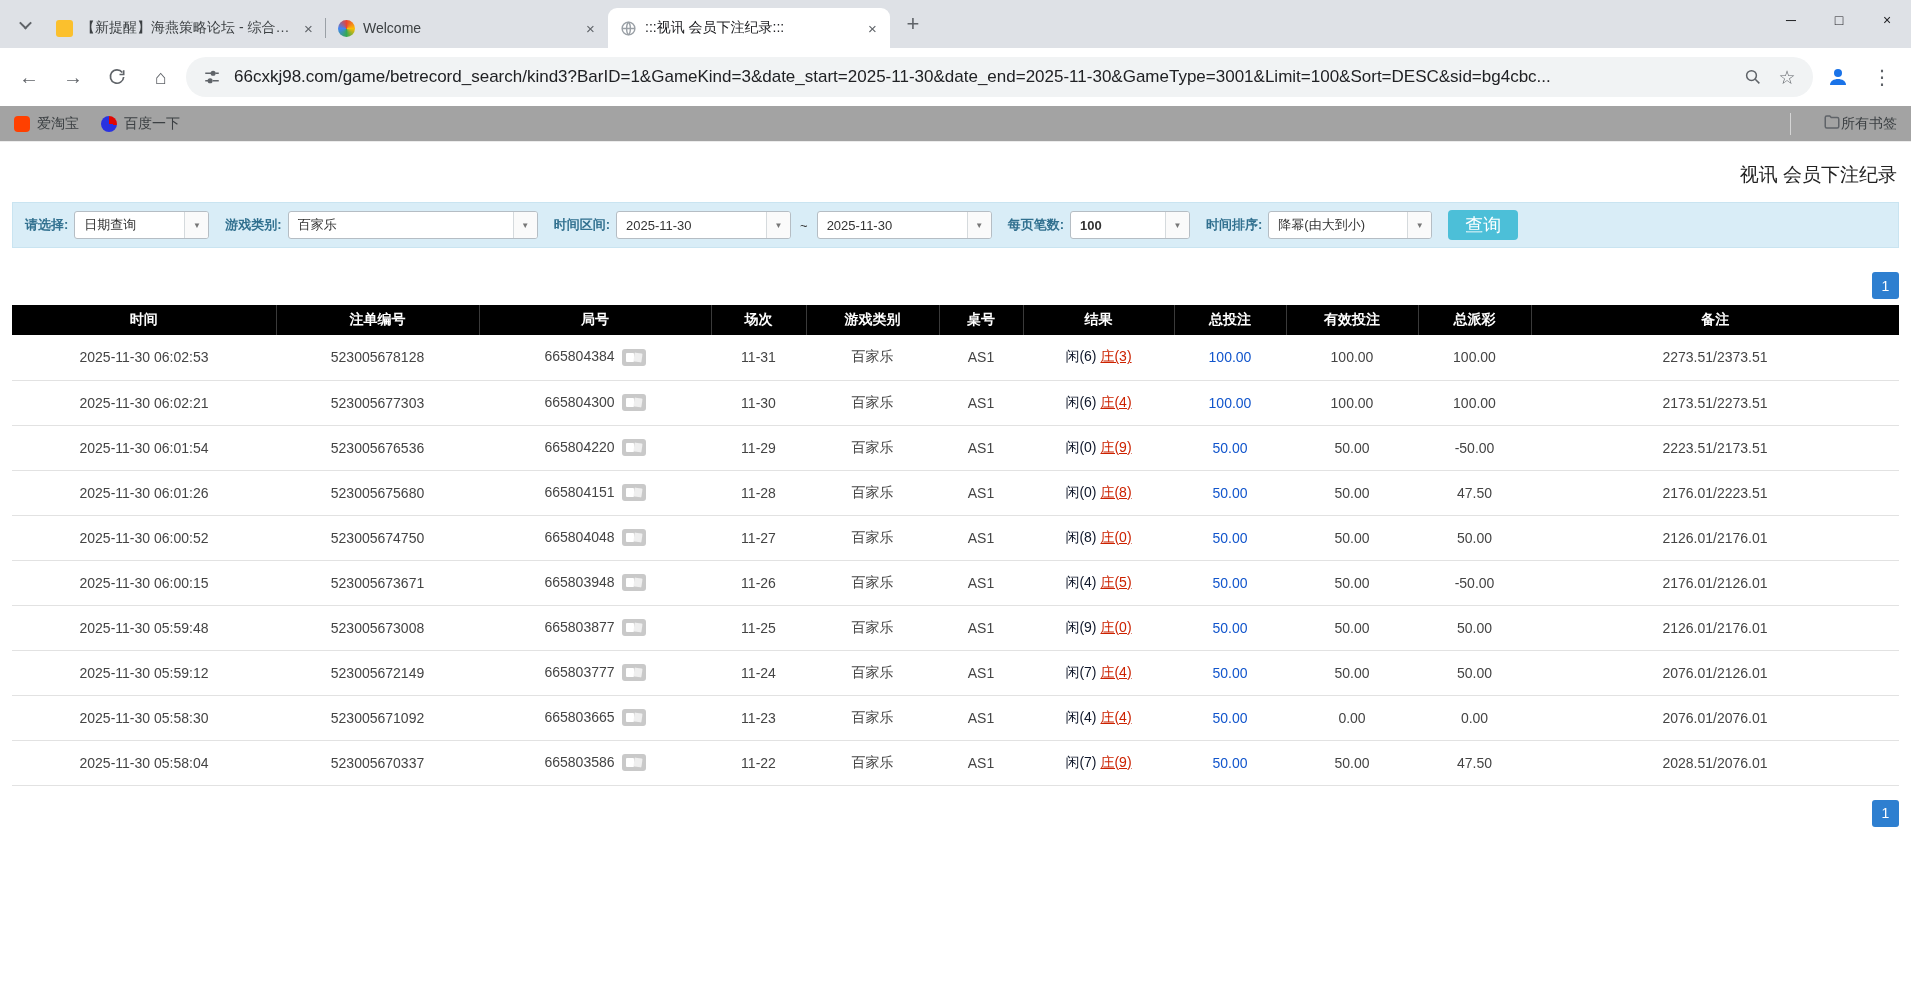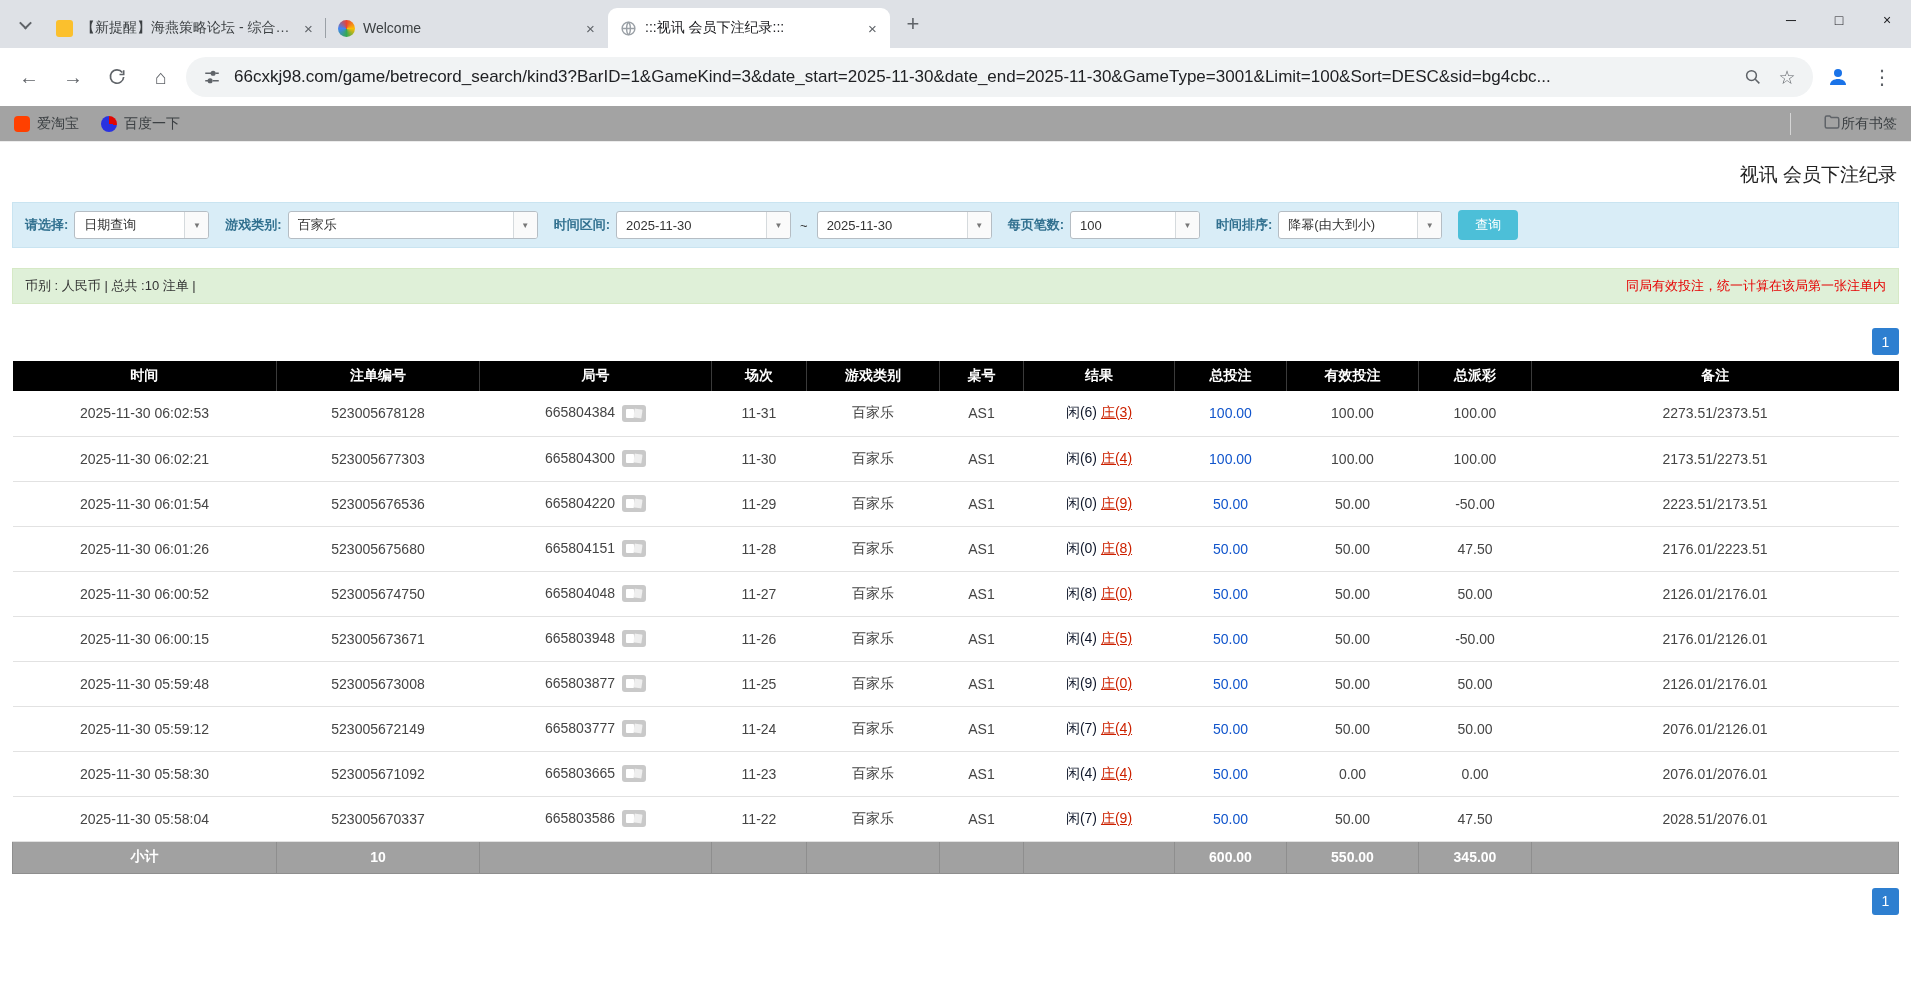--- a/index.html
+++ b/index.html
@@ -42,23 +42,23 @@
   
   .content { padding: 0 12px; }
   .page-title { margin: 20px 2px 14px; font-size: 19px; font-weight: 500; color: #222; text-align: right; }
 
   .filter-bar { background: #d9edf7; border: 1px solid #c9e4f1; height: 46px; display: flex; align-items: center; padding: 0 12px; gap: 6px; }
   .flabel { font-size: 13px; font-weight: bold; color: #31708f; margin-left: 10px; }
   .flabel.first { margin-left: 0; }
   .combo { background: #fff; border: 1px solid #b5bdc4; height: 28px; display: flex; align-items: stretch; border-radius: 3px; overflow: hidden; cursor: pointer; }
   .combo-text { display: flex; align-items: center; padding: 0 9px; font-size: 13px; color: #333; flex: 1; white-space: nowrap; }
   .combo-arrow { width: 24px; border-left: 1px solid #d5dadd; display: flex; align-items: center; justify-content: center; font-size: 8px; color: #777; background: #fafafa; }
-  .w-query { width: 135px; } .w-game { width: 250px; } .w-date { width: 175px; } .w-per { width: 130px; } .w-sort { width: 164px; }
+  .w-query { width: 135px; } .w-game { width: 250px; } .w-date { width: 175px; } .w-per { width: 120px; font-weight: bold; } .w-sort { width: 164px; }
   .tilde { font-size: 13px; color: #333; margin: 0 3px; }
-  .search-btn { margin-left: 10px; height: 30px; padding: 0 17px; background: #4cbfd8; color: #fff; border: none; border-radius: 4px; font-size: 13px; font-family: inherit; cursor: pointer; }
+  .search-btn { margin-left: 10px; height: 30px; padding: 0 17px; background: #4cbfd8; color: #fff; border: none; border-radius: 4px; font-size: 18px; font-family: inherit; cursor: pointer; }
 
   .summary-bar { margin-top: 20px; background: #dff0d8; border: 1px solid #d6e9c6; height: 36px; display: flex; align-items: center; justify-content: space-between; padding: 0 12px; }
   .summary-left { font-size: 13px; color: #333; }
   .summary-notice { font-size: 13px; color: #e60000; }
 
   .pagination-row { display: flex; justify-content: flex-end; margin: 24px 0 6px; }
   .pagination-row.bottom { margin: 14px 0 0; }
   .page-btn { min-width: 27px; height: 27px; background: #2e7fd0; color: #fff; display: flex; align-items: center; justify-content: center; font-size: 14px; border-radius: 3px; cursor: pointer; padding: 0 4px; }
 
   table.bet-table { width: 100%; border-collapse: collapse; table-layout: fixed; }
@@ -199,24 +199,20 @@
         <span class="combo-arrow">▼</span>
       </div>
       <span class="flabel">时间排序:</span>
       <div class="combo w-sort">
         <span class="combo-text">降幂(由大到小)</span>
         <span class="combo-arrow">▼</span>
       </div>
       <button class="search-btn">查询</button>
     </div>
 
-    <div class="summary-bar">
-      <span class="summary-left">币别 : 人民币 | 总共 :10 注单 |</span>
-      <span class="summary-notice">同局有效投注，统一计算在该局第一张注单内</span>
-    </div>
 
     <div class="pagination-row">
       <div class="page-btn">1</div>
     </div>
 
     <table class="bet-table">
       <colgroup>
         <col style="width:264px">
           <col style="width:203px">
           <col style="width:232px">
@@ -370,33 +366,20 @@
             <td>百家乐</td>
             <td>AS1</td>
             <td><span class="res-player">闲(7)</span> <span class="res-banker">庄(9)</span></td>
             <td><span class="bet-link">50.00</span></td>
             <td>50.00</td>
             <td>47.50</td>
             <td>2028.51/2076.01</td>
           </tr>
         </tbody>
       <tfoot>
-        <tr>
-          <td>小计</td>
-          <td>10</td>
-          <td></td>
-          <td></td>
-          <td></td>
-          <td></td>
-          <td></td>
-          <td>600.00</td>
-          <td>550.00</td>
-          <td>345.00</td>
-          <td></td>
-        </tr>
       </tfoot>
     </table>
 
     <div class="pagination-row bottom">
       <div class="page-btn">1</div>
     </div>
   </div>
 </div>
 
 </body></html>

